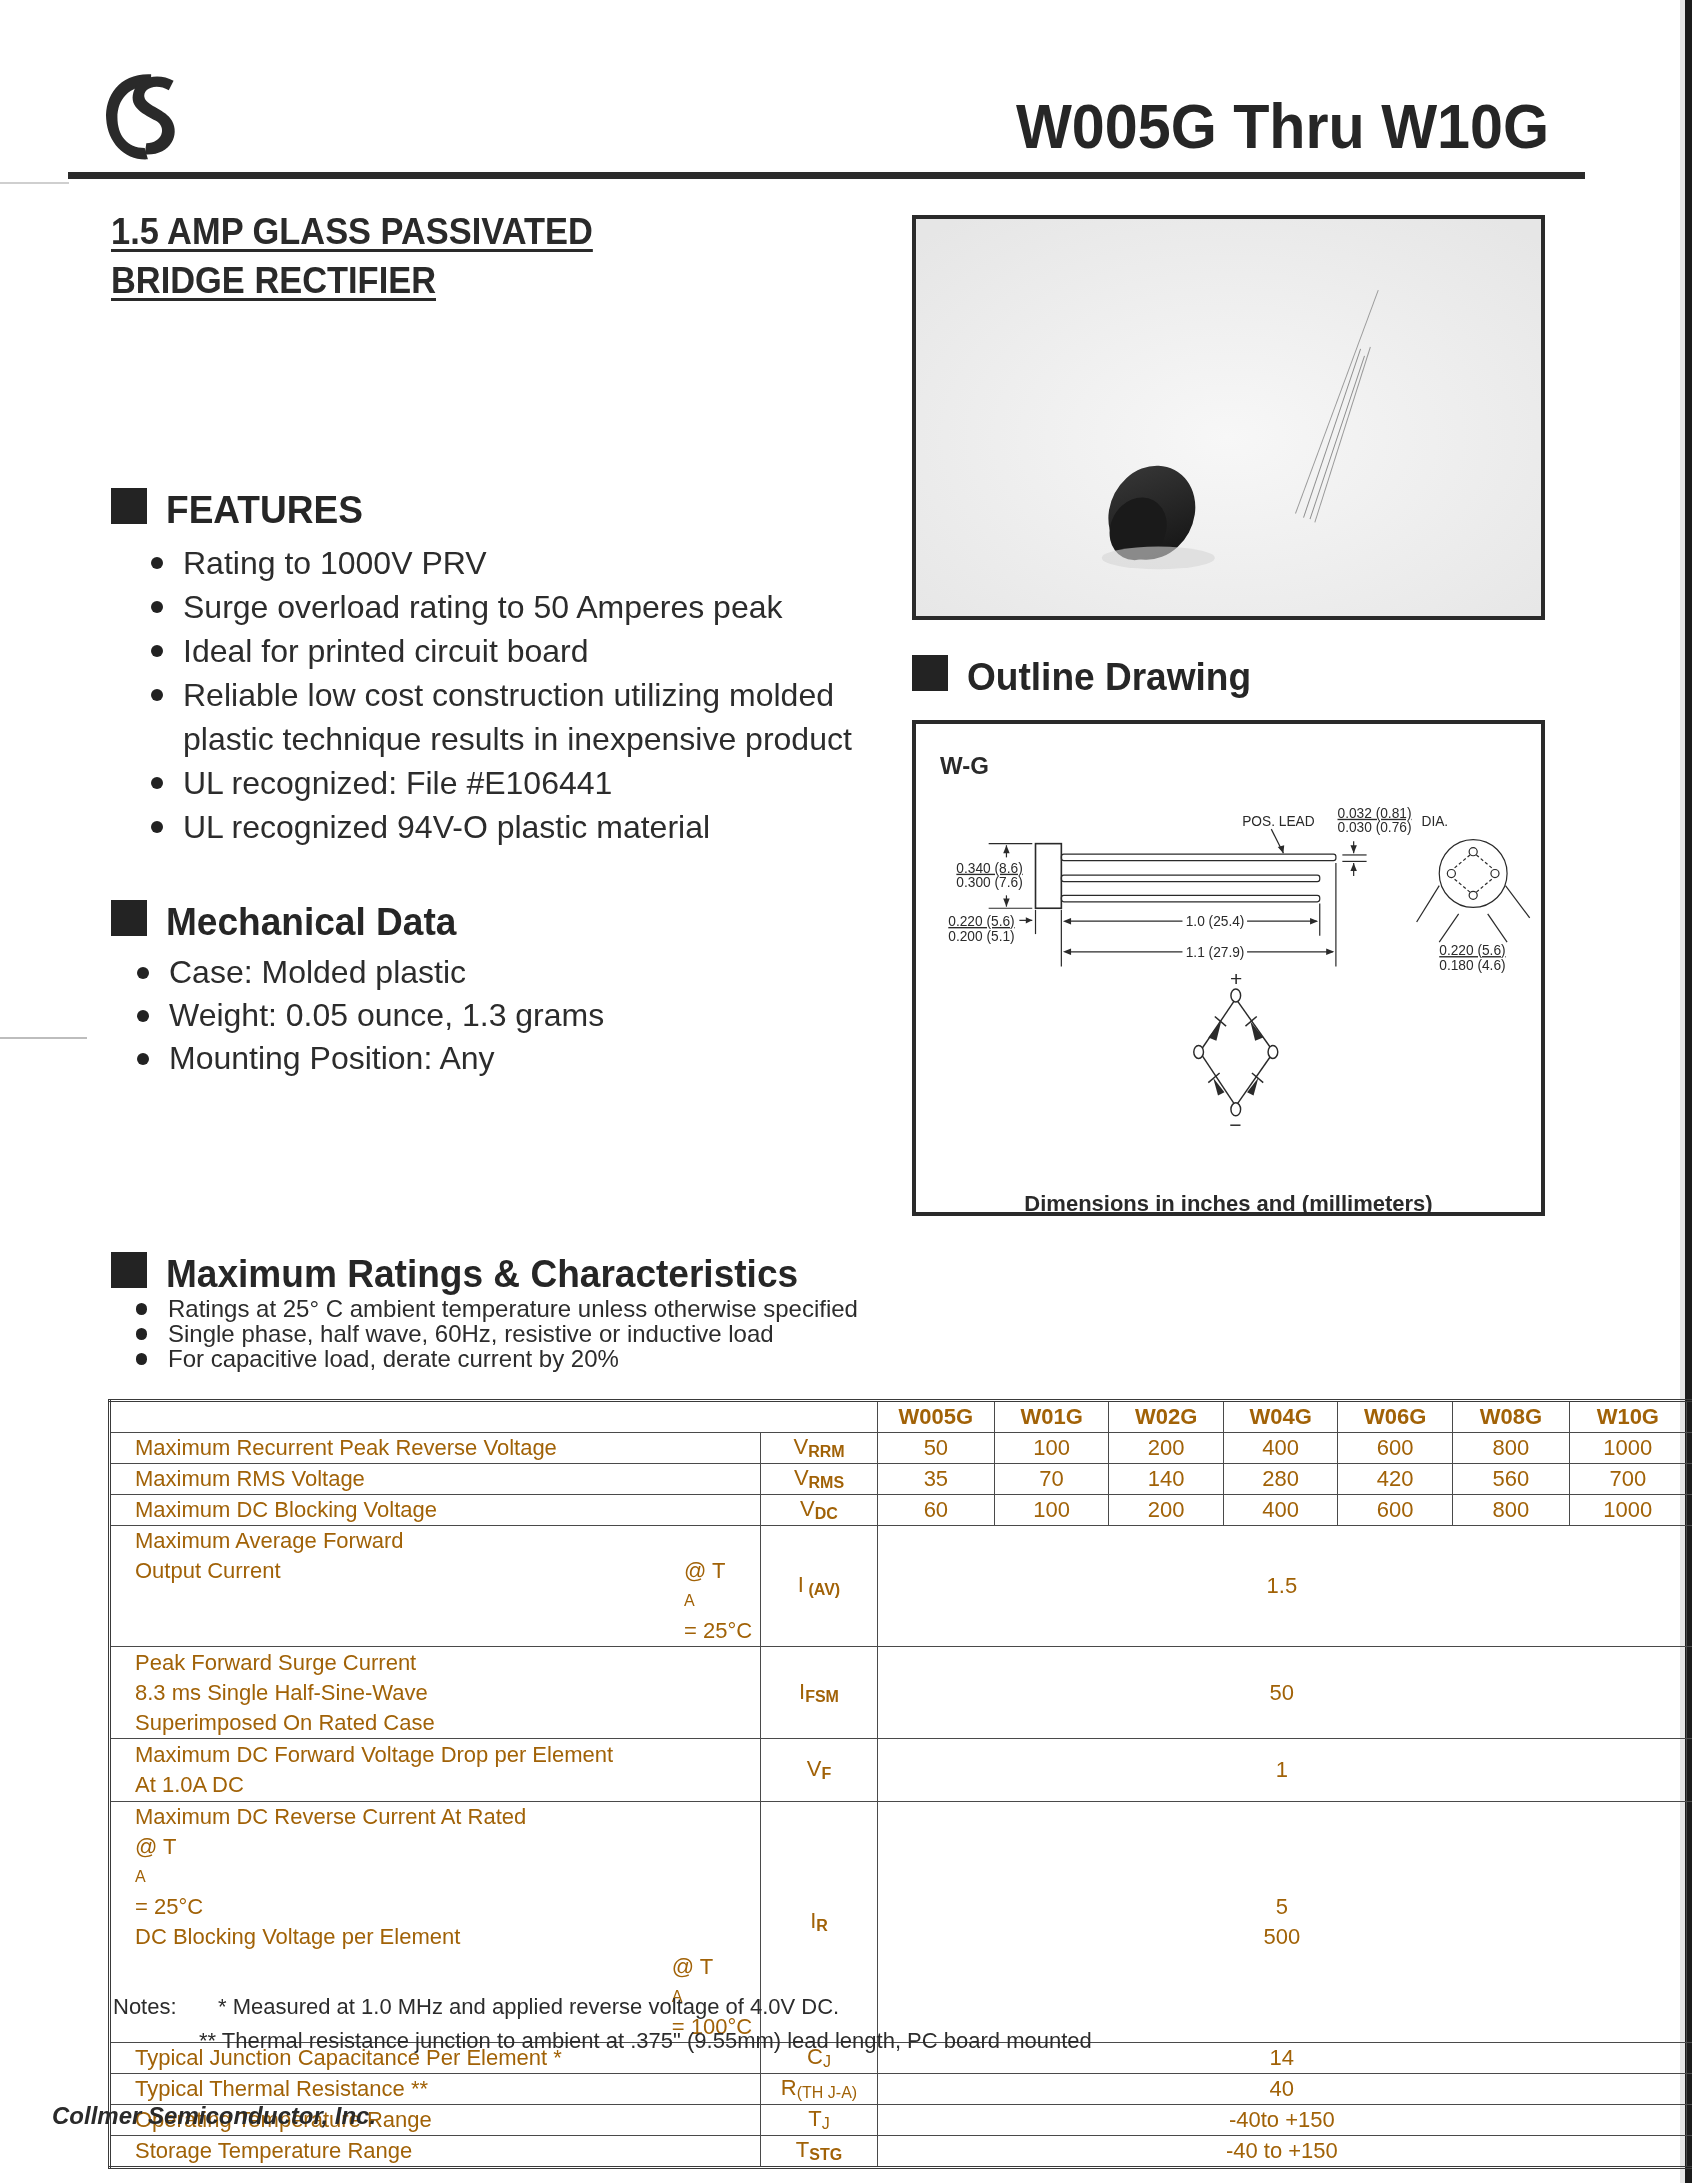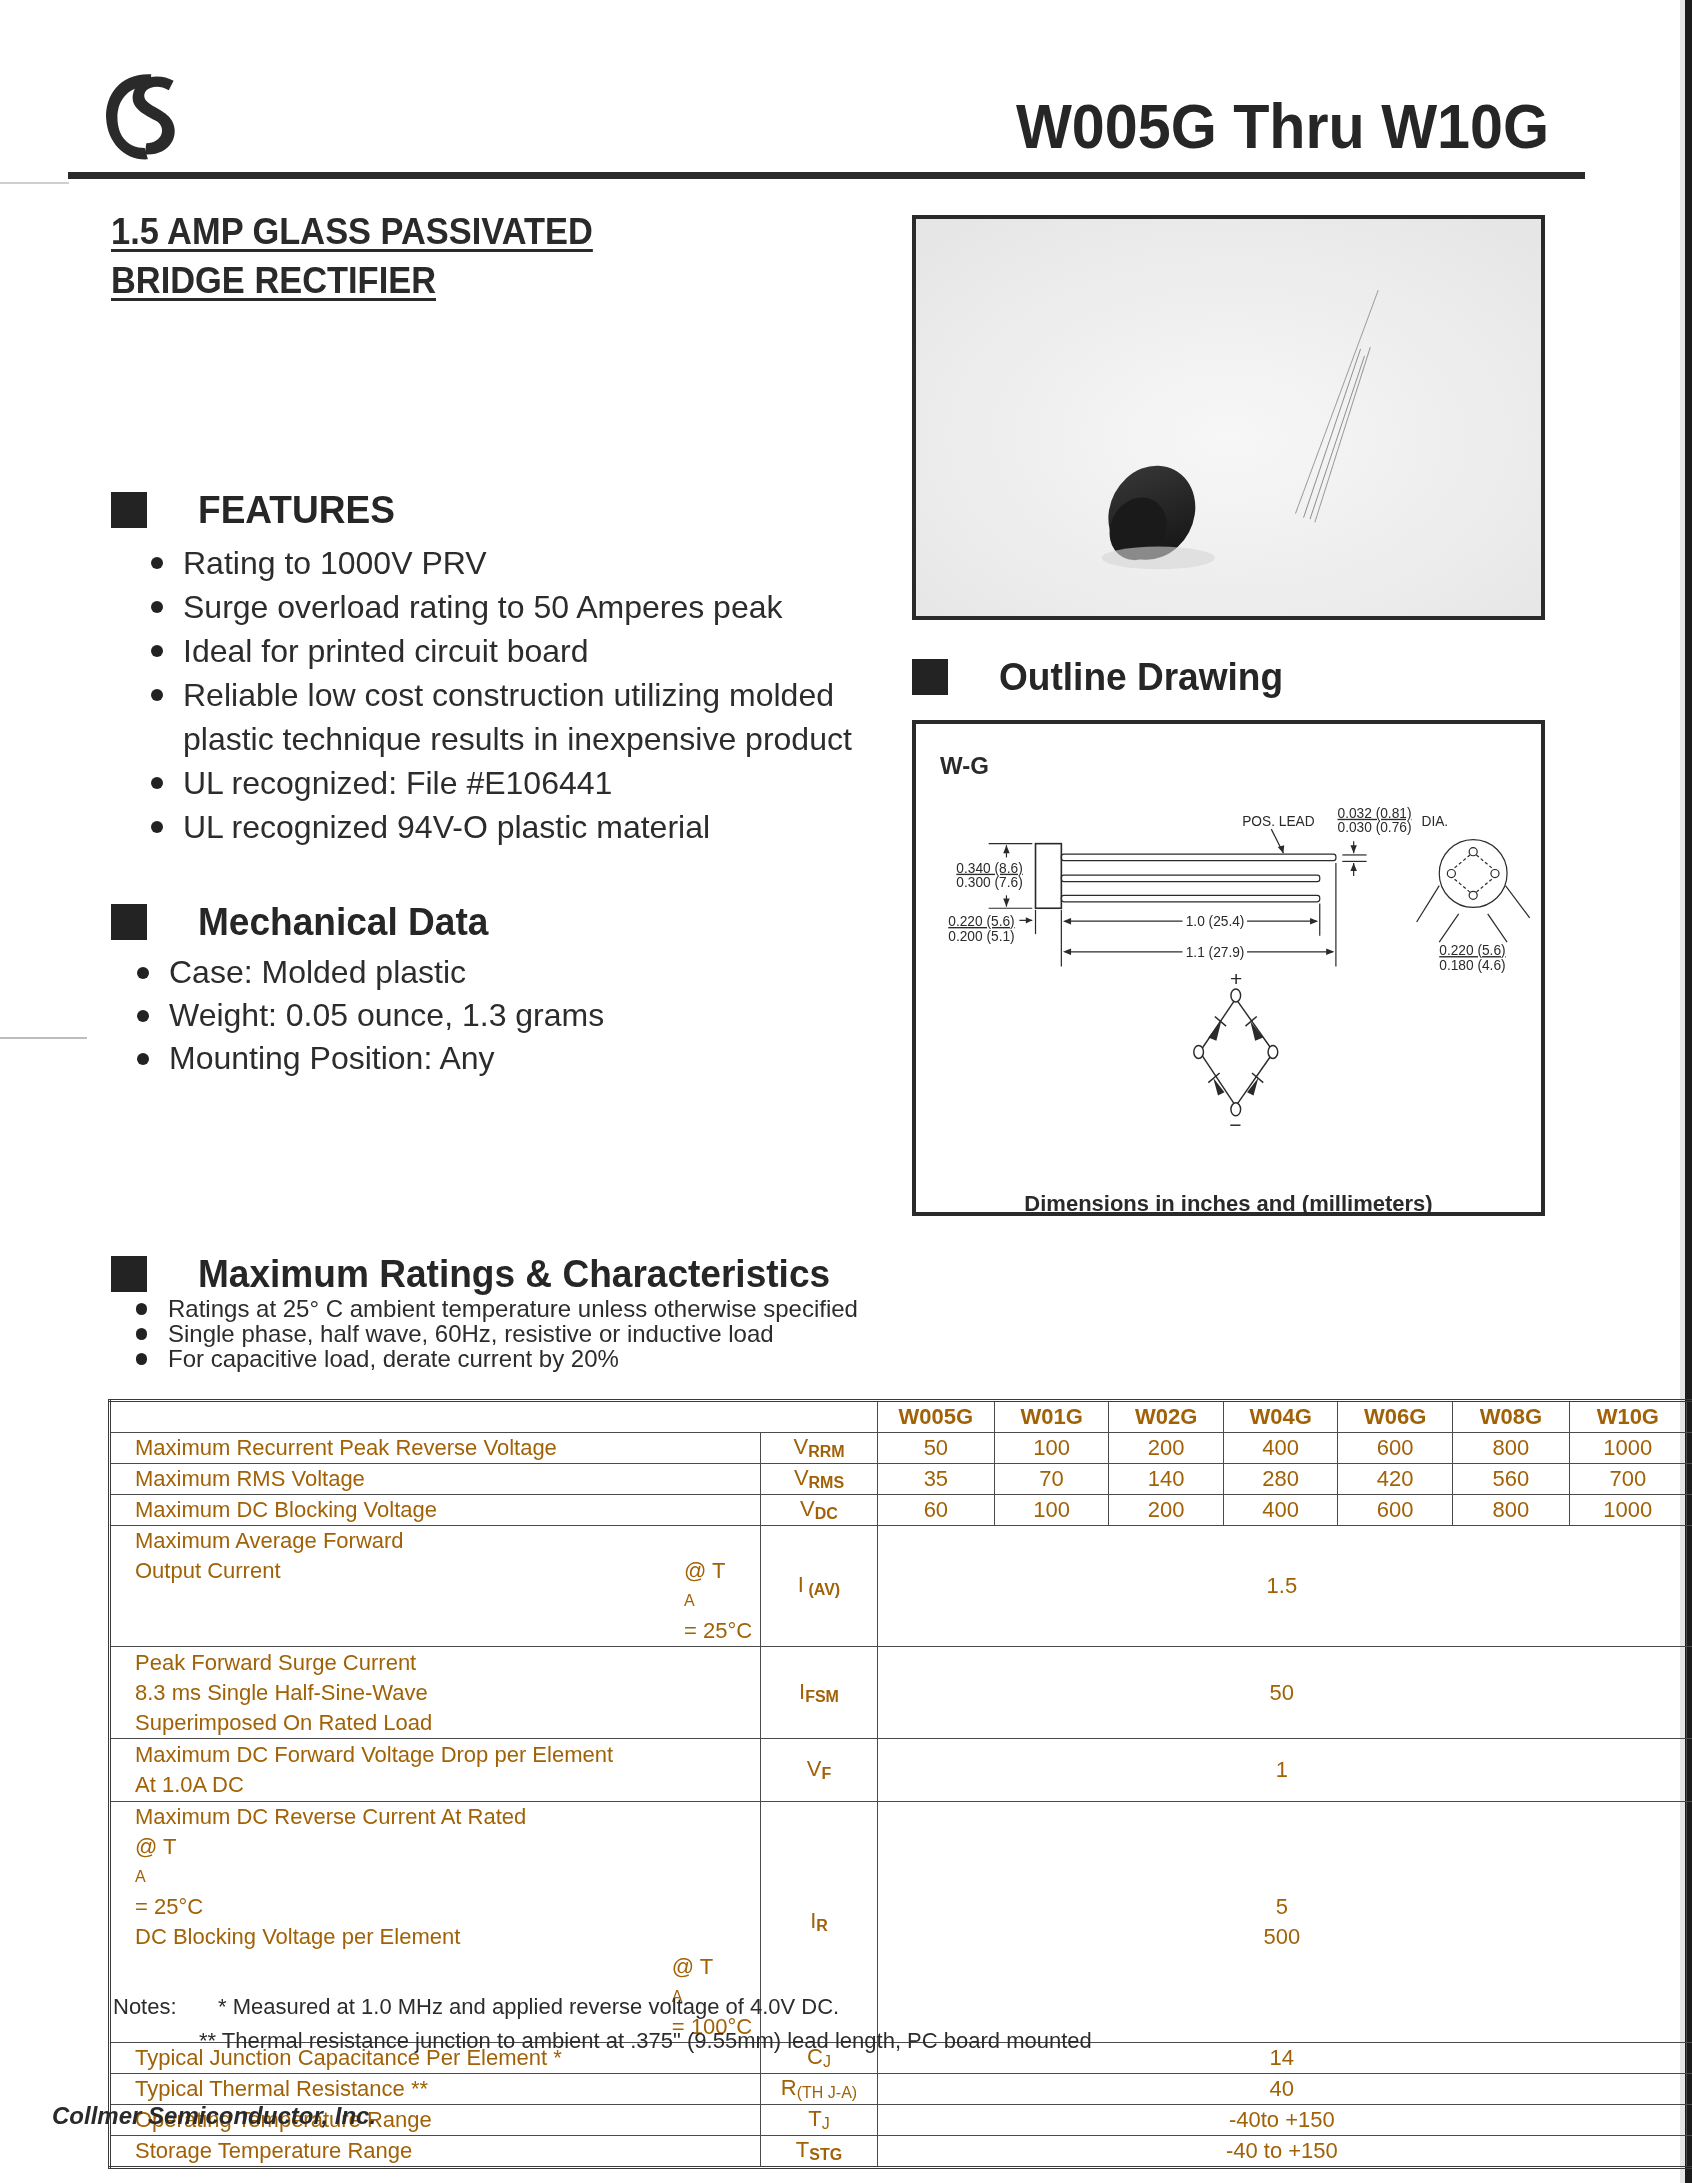--- a/index.html
+++ b/index.html
@@ -16,21 +16,21 @@
 
   
   .logo { left: 103px; top: 69px; width: 77px; height: 94px; }
   .doc-title { left: 936px; top: 90px; width: 613px; text-align: right; font-size: 63px; font-weight: bold; color: #262626; letter-spacing: 0px; transform: scaleX(0.94); transform-origin: right center; }
   .title-rule { left: 68px; top: 172px; width: 1517px; height: 6.5px; background: #2b2b2b; }
 
   .subtitle { left: 111px; top: 207px; font-size: 37px; font-weight: bold; line-height: 49px; color: #2a2a2a; }
   .subtitle span { display: block; text-decoration: underline; text-decoration-thickness: 3.2px; text-underline-offset: 4.8px; transform: scaleX(0.93); transform-origin: left center; }
 
   
-  .sec-head { display: flex; align-items: center; gap: 32px; }
+  .sec-head { display: flex; align-items: flex-start; }
   .sec-head .square { width: 36px; height: 36px; background: #232323; margin-right: 19.4px; flex: 0 0 auto; }
   .sec-head .label { font-size: 39px; font-weight: bold; color: #262626; transform: scaleX(0.95); transform-origin: left center; white-space: nowrap; }
 
   .bullets { list-style: none; }
   .bullets li { position: relative; padding-left: 32px; color: #2c2c2c; white-space: nowrap; }
   .bullets li .dot { position: absolute; left: 0; width: 12px; height: 12px; border-radius: 50%; background: #222; }
 
   .feat { left: 151px; top: 541px; font-size: 32px; line-height: 44px; }
   .feat li .dot { top: 16px; }
   .feat li.cont { padding-left: 32px; }
@@ -333,21 +333,21 @@
       <span>Output Current</span>
     </td>
     <td class="sym"><span>I</span><span class="sub"> (AV)</span></td>
     <td class="val" colspan="7">1.5</td>
     <td class="unit">A</td>
   </tr>
   <tr style="height:92px;">
     <td class="desc two-line">
       <span>Peak Forward Surge Current</span>
       <span>8.3 ms Single Half-Sine-Wave</span>
-      <span>Superimposed On Rated Load</span>
+      <span>Superimposed On Rated Case</span>
     </td>
     <td class="sym"><span>I</span><span class="sub">FSM</span></td>
     <td class="val" colspan="7">50</td>
     <td class="unit">A</td>
   </tr>
   <tr style="height:63px;">
     <td class="desc two-line">
       <span>Maximum DC Forward Voltage Drop per Element</span>
       <span>At 1.0A DC</span>
     </td>

